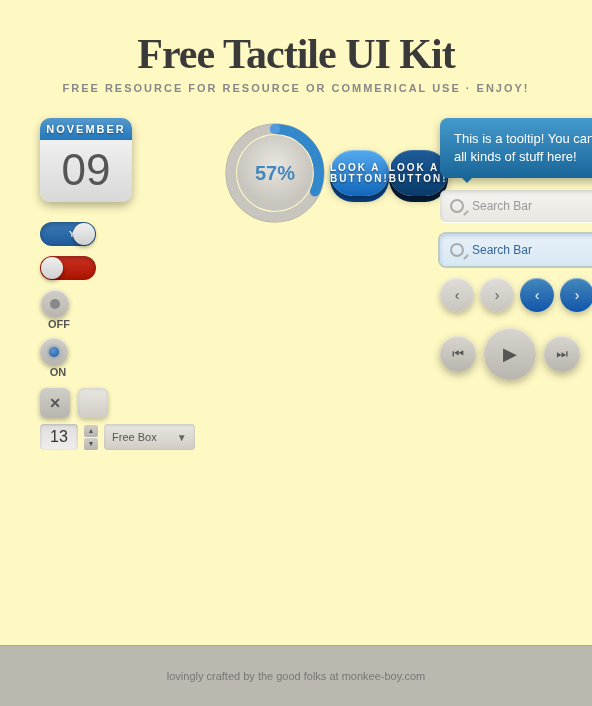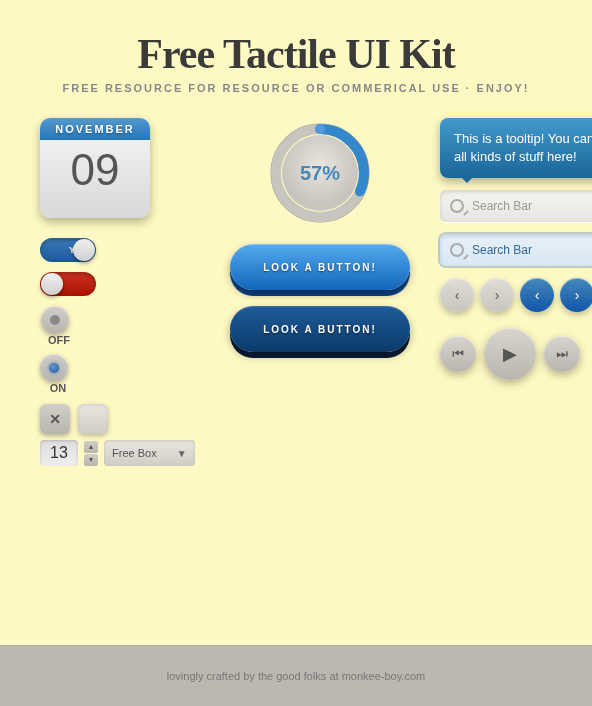--- a/index.html
+++ b/index.html
@@ -44,40 +44,40 @@
       grid-template-columns: 160px 200px 200px;
       gap: 20px;
       align-items: start;
     }
 
     
     .col1 {}
 
     
     .calendar {
-      width: 110px;
+      width: 92px;
       border-radius: 10px;
       overflow: hidden;
       box-shadow: 0 4px 10px rgba(0,0,0,0.3), inset 0 1px 0 rgba(255,255,255,0.5);
       margin-bottom: 20px;
     }
     .cal-header {
       background: linear-gradient(to bottom, #5599cc, #2277bb);
       color: white;
       text-align: center;
       font-size: 11px;
       font-weight: bold;
       letter-spacing: 2px;
       padding: 5px 0;
       text-shadow: 0 1px 2px rgba(0,0,0,0.4);
     }
     .cal-body {
       background: linear-gradient(to bottom, #f0f0f0, #d8d8d8);
       text-align: center;
-      padding: 8px 0 26px;
+      padding: 8px 0 10px;
     }
     .cal-day {
       font-size: 44px;
       font-weight: 300;
       color: #555;
       line-height: 1;
     }
 
     
     .toggle-row {
@@ -248,23 +248,21 @@
     }
     .combo-arrow {
       margin-left: 20px;
       font-size: 10px;
       color: #666;
     }
 
     
     .col2 {
       display: flex;
-      flex-direction: column;
-      align-items: center;
-      gap: 16px;
+      align-items: center;
     }
 
     
     .circular-progress {
       width: 110px;
       height: 110px;
       position: relative;
     }
     .circular-progress svg {
       width: 110px;

